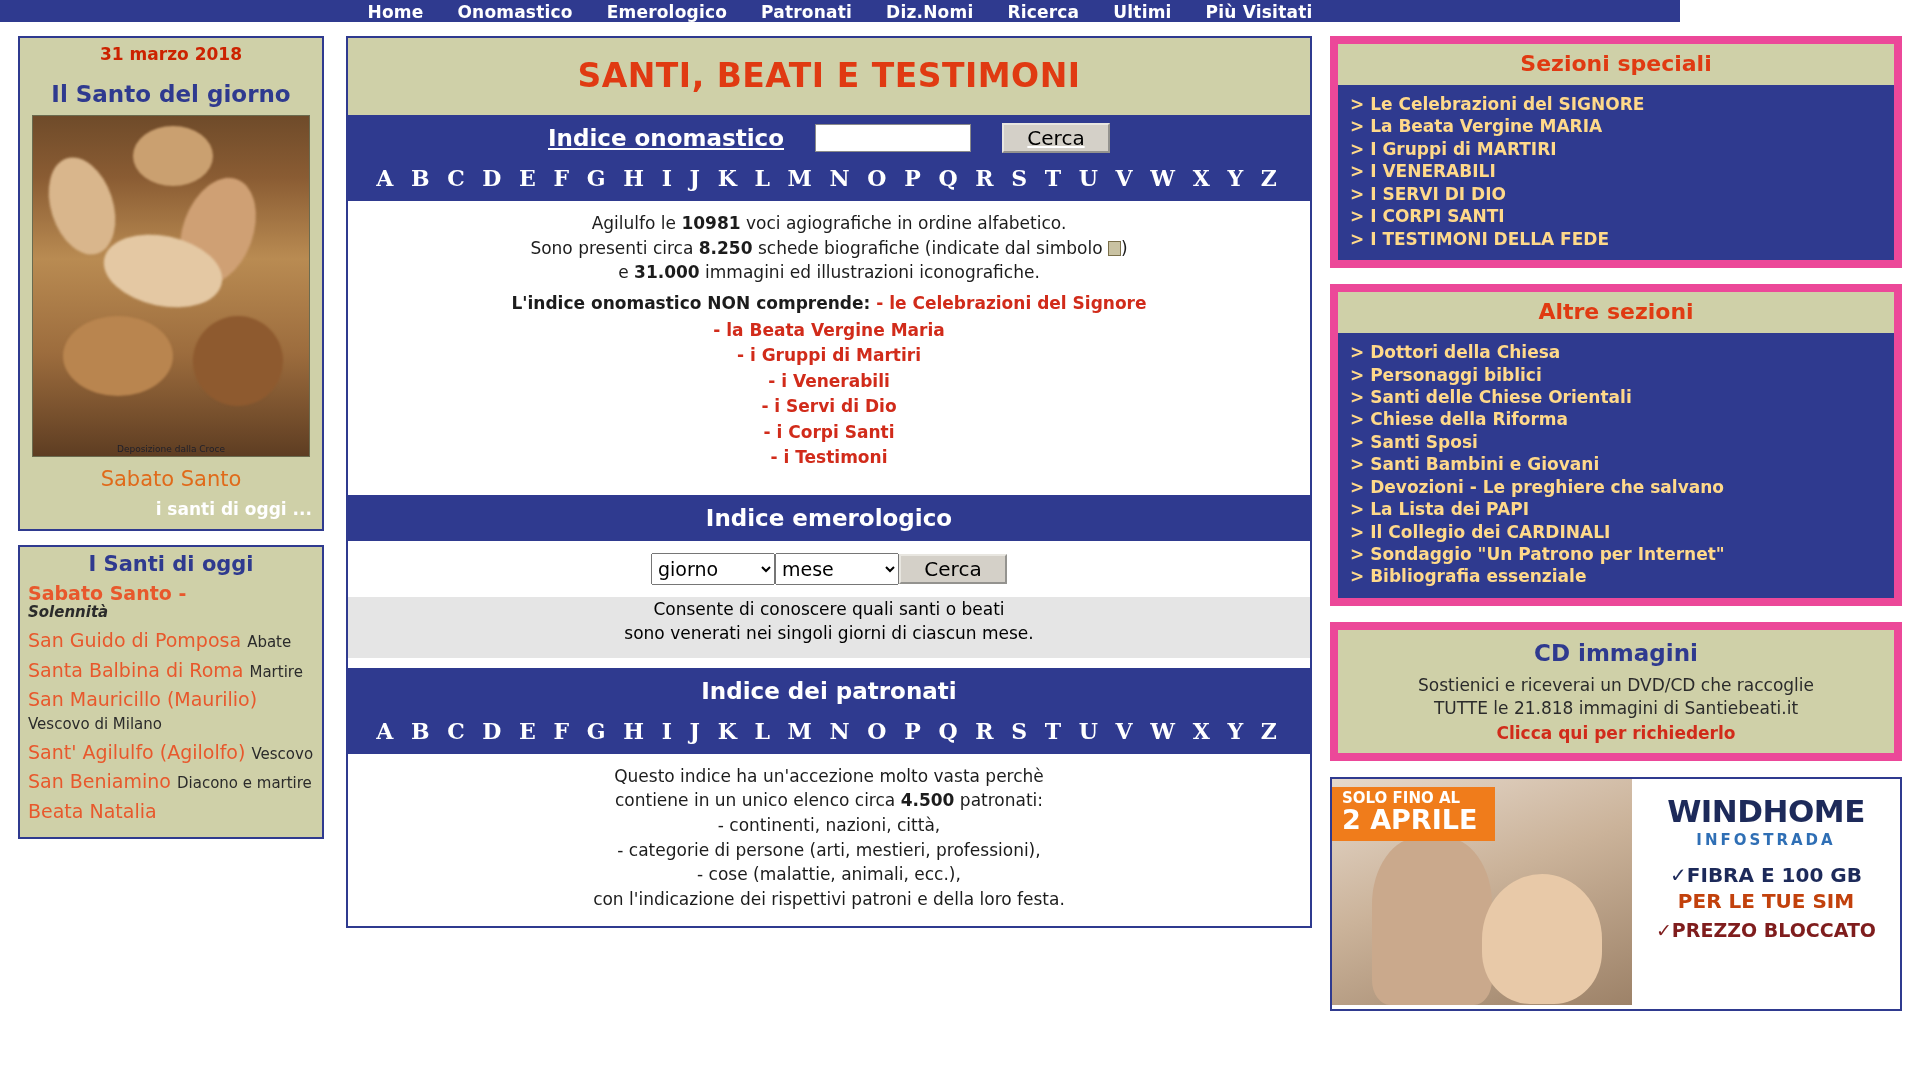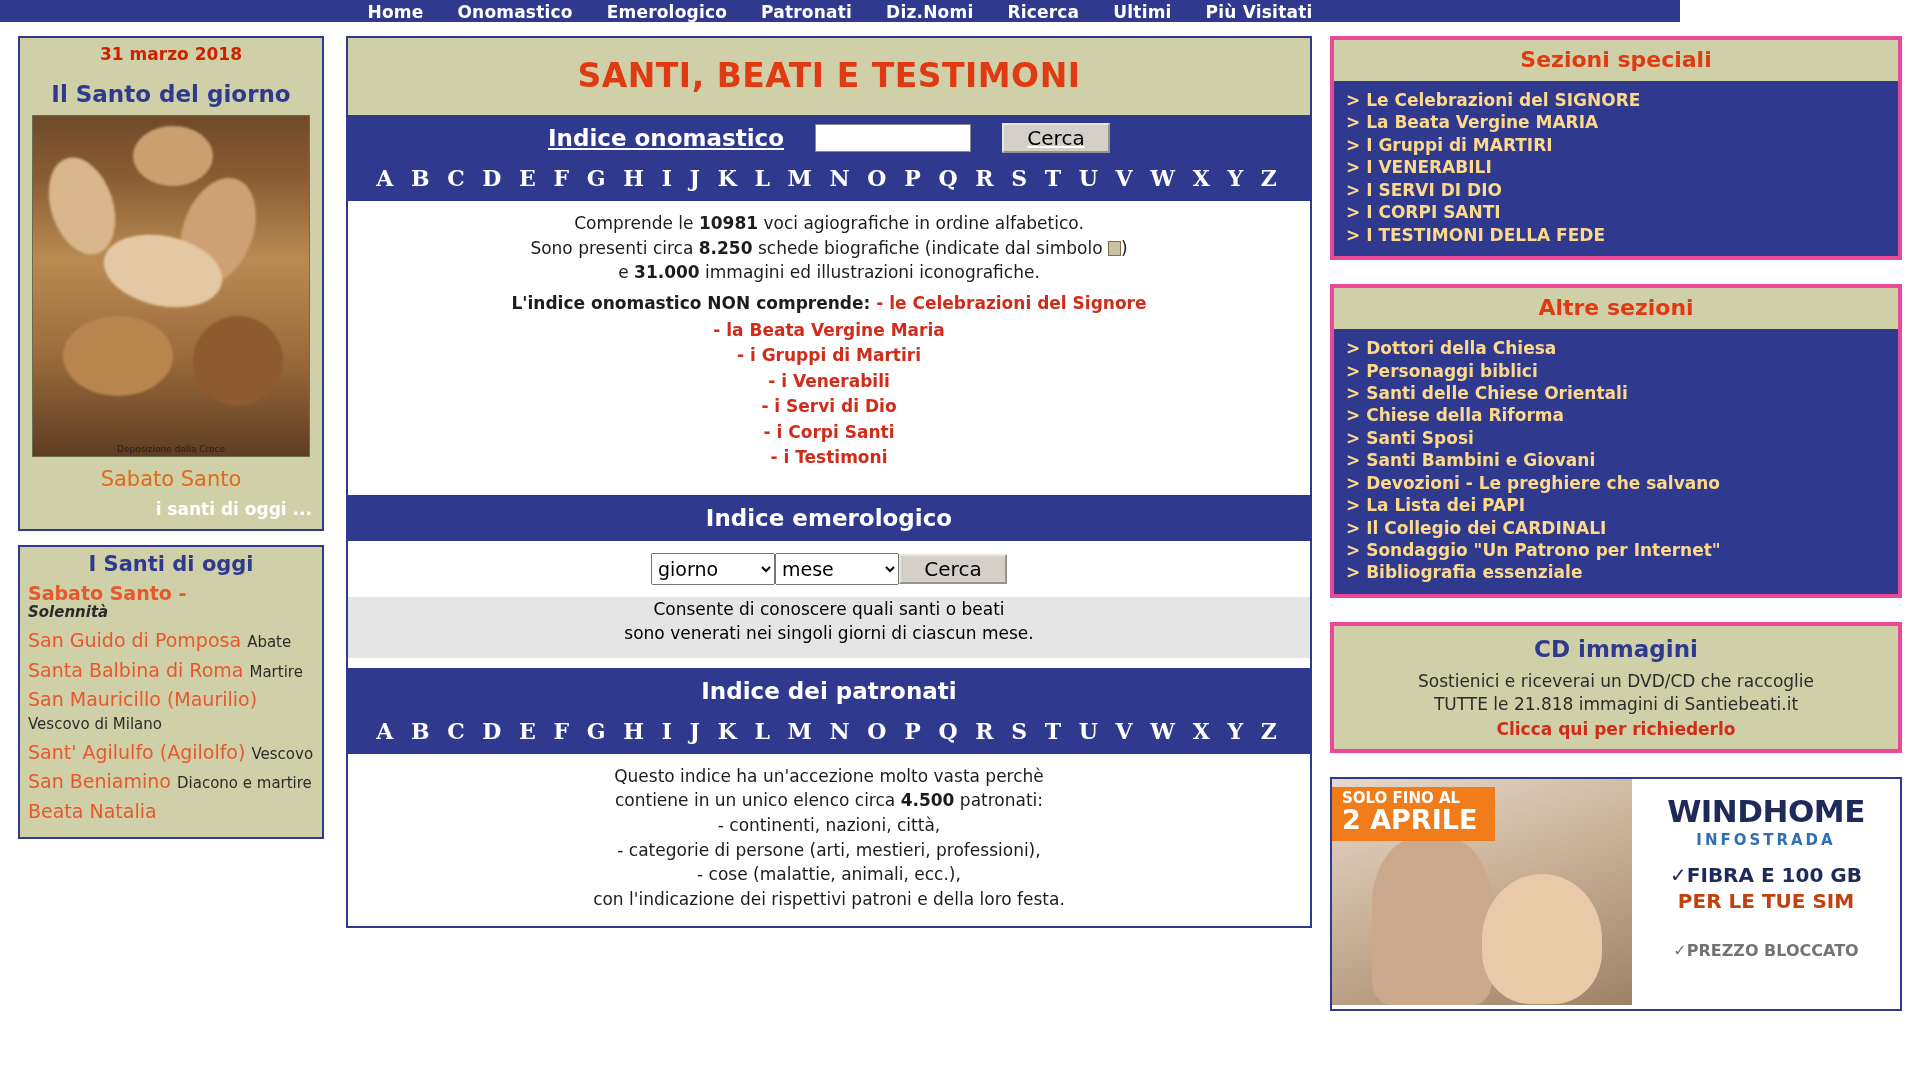--- a/index.html
+++ b/index.html
@@ -263,22 +263,22 @@
   }
 
   
   .rightcol {
     position: absolute;
     left: 1330px;
     top: 36px;
     width: 572px;
   }
   .rbox {
-    border: 4px solid #ec4899;
-    margin-bottom: 24px;
+    border: 8px solid #ec4899;
+    margin-bottom: 16px;
   }
   .rbox-head {
     background: #cfd0a8;
     text-align: center;
     color: #e03a12;
     font-weight: bold;
     font-size: 22px;
     padding: 7px 0 9px 0;
   }
   .rbox-body-blue {
@@ -370,24 +370,24 @@
     letter-spacing: 3px;
     margin-top: 2px;
   }
   .bline {
     margin-top: 14px;
     font-weight: bold;
     font-size: 20px;
     color: #1d2a5a;
   }
   .bline2 {
-    margin-top: 28px;
-    font-weight: bold;
-    font-size: 16px;
-    color: #737373;
+    margin-top: 6px;
+    font-weight: bold;
+    font-size: 19px;
+    color: #7f1d1d;
   }
 </style>
 </head>
 <body>
 
 <div class="page">
 
   <div class="topnav">
     <span class="navitem">Home</span>
     <span class="navitem">Onomastico</span>
@@ -466,21 +466,21 @@
     </div>
 
     <div class="blueband with-search">
       <span>Indice onomastico</span>
       <input class="search-input" type="text" value="" style="">
       <button class="search-btn">Cerca</button>
     </div>
     <div class="alphaband">A B C D E F G H I J K L M N O P Q R S T U V W X Y Z</div>
     <div class="whitebody">
       <div>
-        <span>Comprende le </span><b>10981</b><span> voci agiografiche in ordine alfabetico.</span>
+        <span>Agilulfo le </span><b>10981</b><span> voci agiografiche in ordine alfabetico.</span>
       </div>
       <div>
         <span>Sono presenti circa </span><b>8.250</b><span> schede biografiche (indicate dal simbolo </span><span class="bookicon"></span><span>)</span>
       </div>
       <div>
         <span>e </span><b>31.000</b><span> immagini ed illustrazioni iconografiche.</span>
       </div>
 
       <div class="indexnot">
         <span>L'indice onomastico NON comprende:</span>

